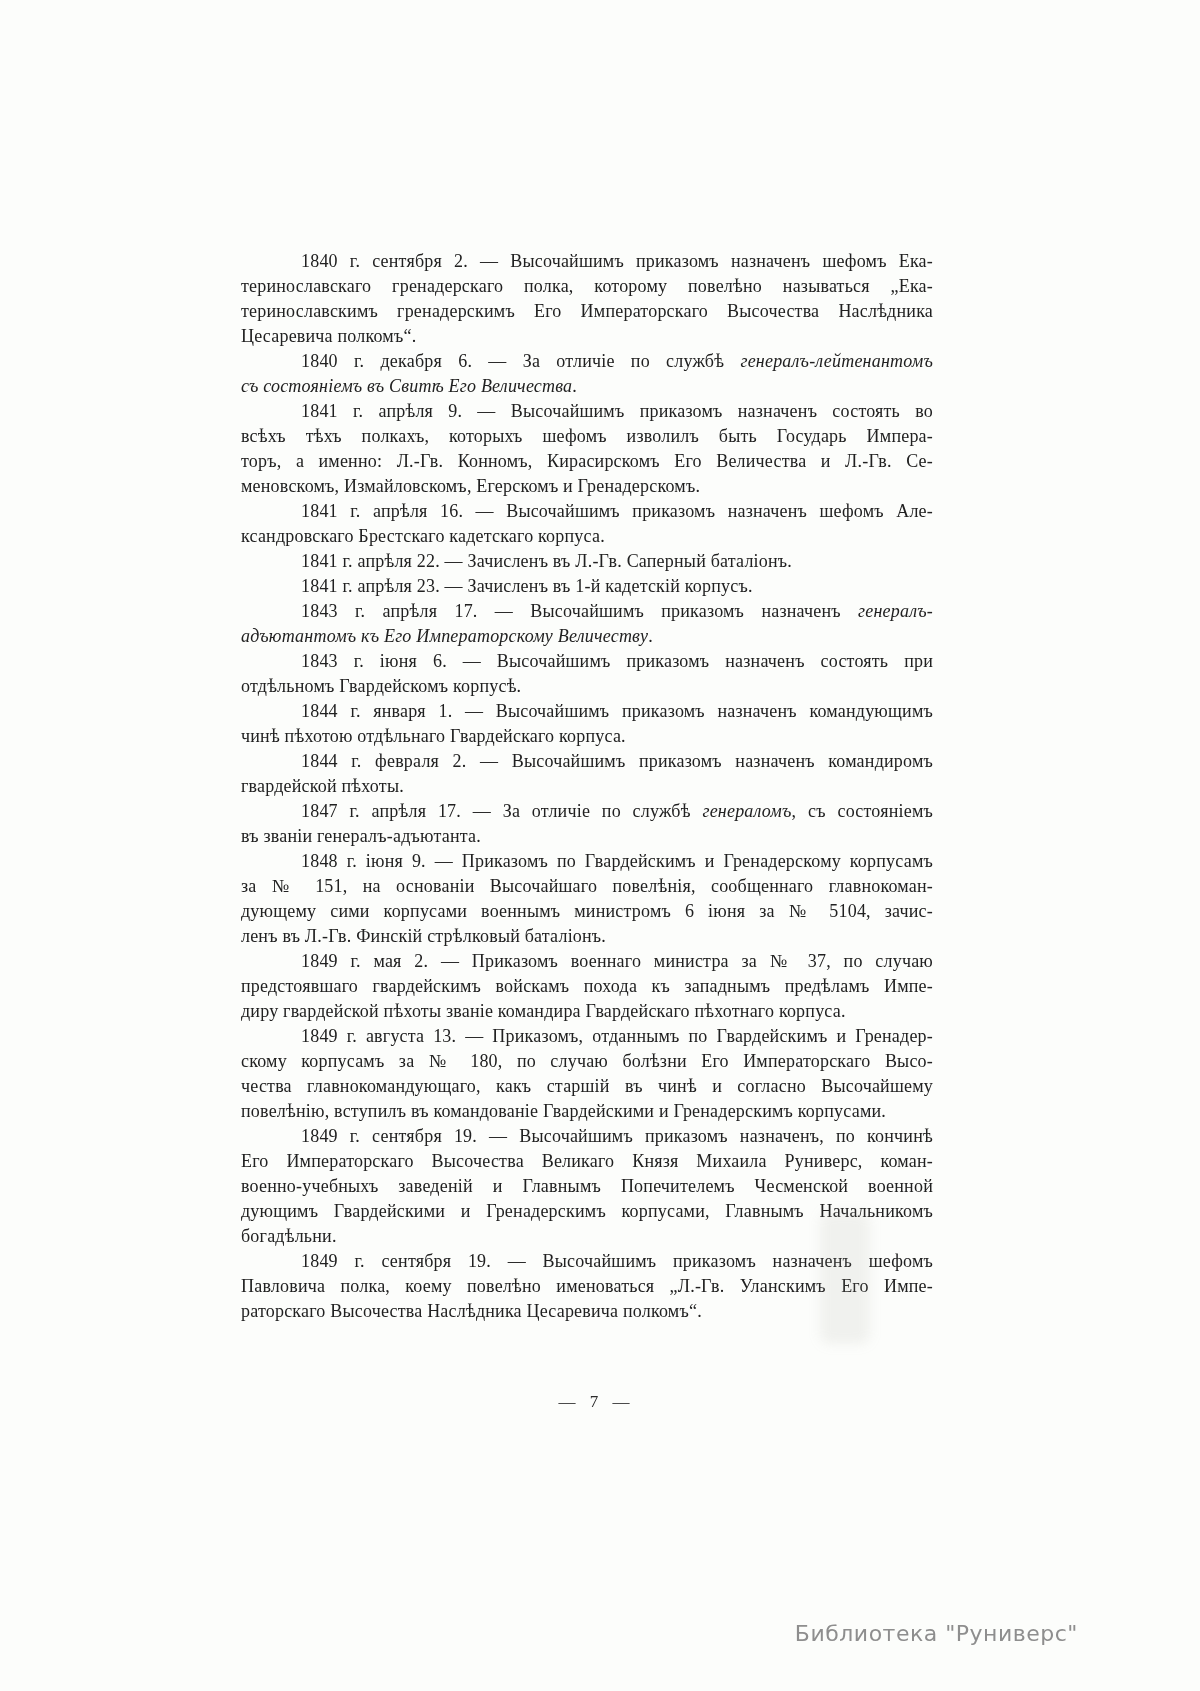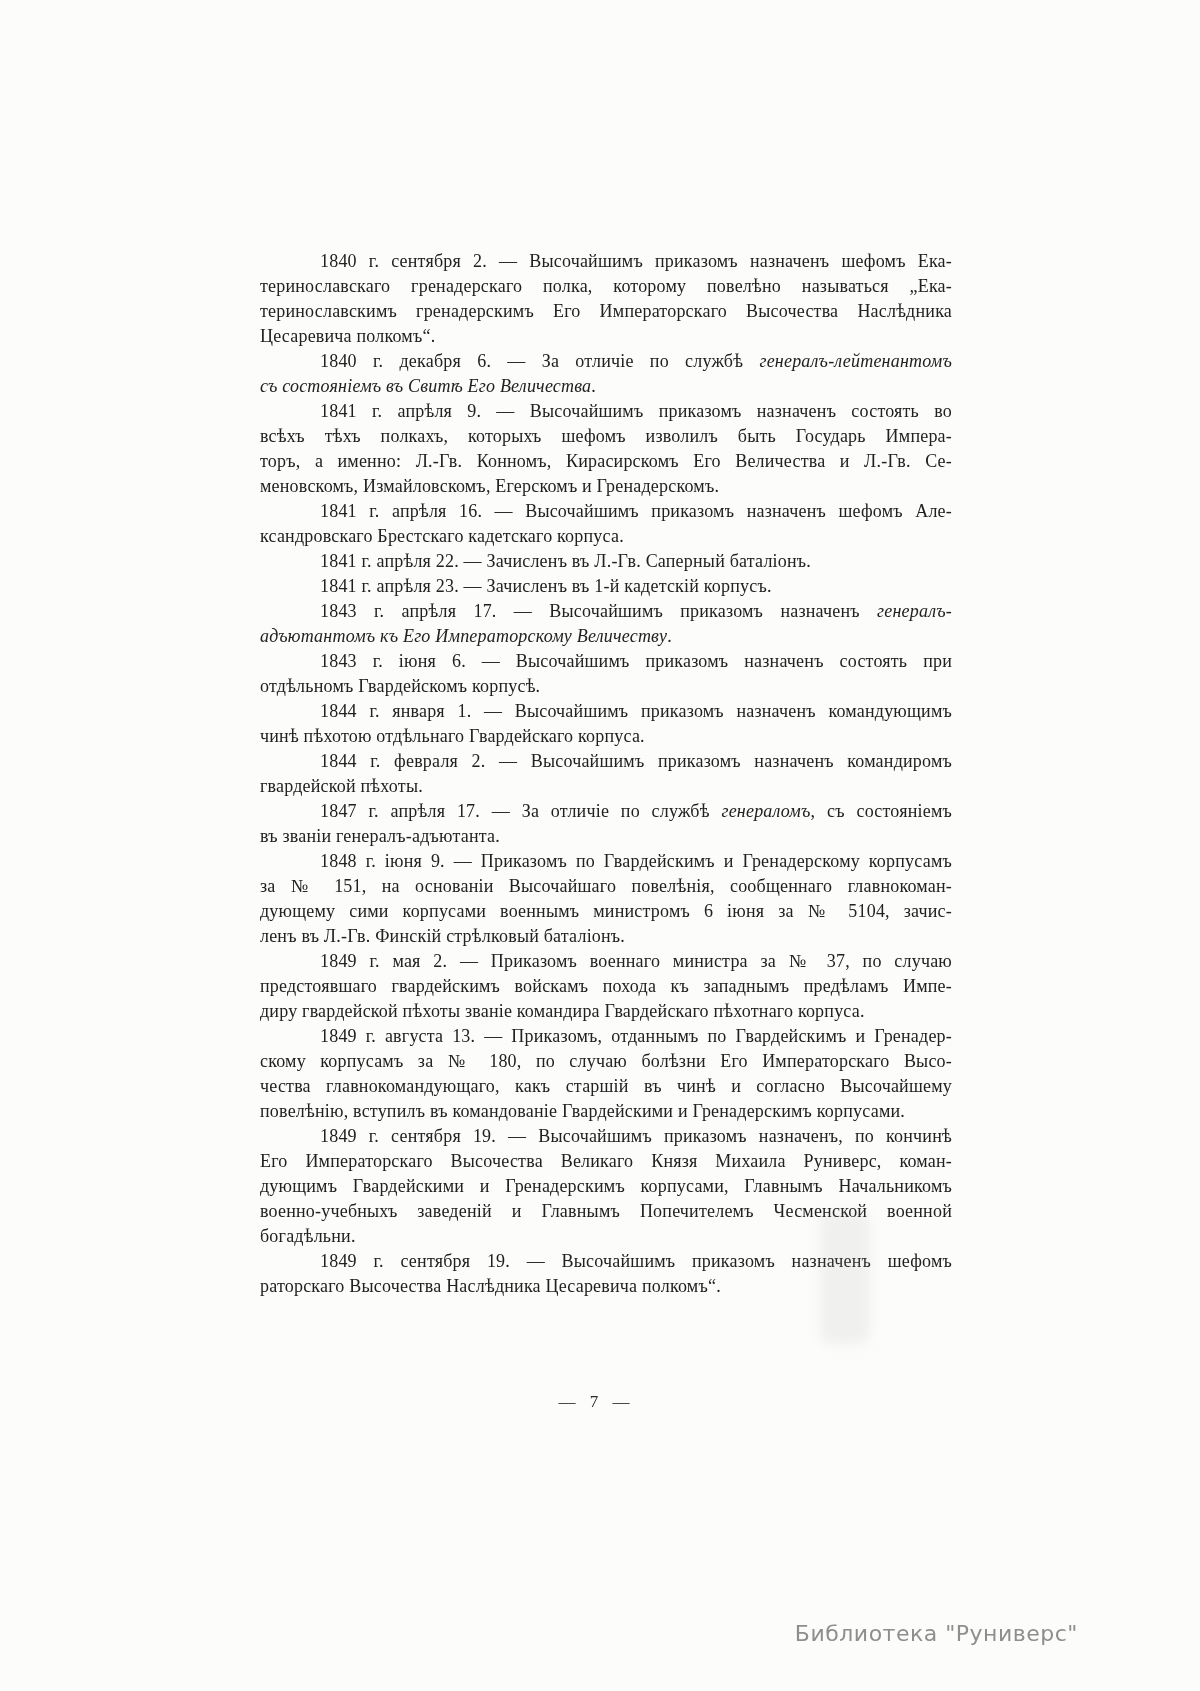--- a/index.html
+++ b/index.html
@@ -13,21 +13,21 @@
     background: #ffffff;
     overflow: hidden;
   }
   .page {
     position: absolute;
     inset: 0;
     background: #fcfdfb;
   }
   .text-block {
     position: absolute;
-    left: 260px;
+    left: 241px;
     top: 249px;
     width: 692px;
     font-family: "Liberation Serif", "DejaVu Serif", serif;
     font-size: 18px;
     line-height: 25px;
     color: #212121;
     letter-spacing: 0.2px;
   }
   .paragraph {
     margin: 0;
@@ -141,25 +141,26 @@
       </div>
       <div class="paragraph">
         <div class="line first"><span>1849 г. августа 13. — Приказомъ, отданнымъ по Гвардейскимъ и Гренадер-</span></div>
         <div class="line"><span>скому корпусамъ за № 180, по случаю болѣзни Его Императорскаго Высо-</span></div>
         <div class="line"><span>чества главнокомандующаго, какъ старшій въ чинѣ и согласно Высочайшему</span></div>
         <div class="line last"><span>повелѣнію, вступилъ въ командованіе Гвардейскими и Гренадерскимъ корпусами.</span></div>
       </div>
       <div class="paragraph">
         <div class="line first"><span>1849 г. сентября 19. — Высочайшимъ приказомъ назначенъ, по кончинѣ</span></div>
         <div class="line"><span>Его Императорскаго Высочества Великаго Князя Михаила Руниверс, коман-</span></div>
+        <div class="line"><span>военно-учебныхъ заведеній и Главнымъ Попечителемъ Чесменской военной</span></div>
         <div class="line"><span>дующимъ Гвардейскими и Гренадерскимъ корпусами, Главнымъ Начальникомъ</span></div>
-        <div class="line"><span>военно-учебныхъ заведеній и Главнымъ Попечителемъ Чесменской военной</span></div>
         <div class="line last"><span>богадѣльни.</span></div>
       </div>
       <div class="paragraph">
         <div class="line first"><span>1849 г. сентября 19. — Высочайшимъ приказомъ назначенъ шефомъ</span></div>
+        <div class="line"><span>Павловича полка, коему повелѣно именоваться „Л.-Гв. Уланскимъ Его Импе-</span></div>
         <div class="line last"><span>раторскаго Высочества Наслѣдника Цесаревича полкомъ“.</span></div>
       </div>
     </div>
   <div class="scan-artifact"></div>
   <div class="footer-number">— 7 —</div>
   <div class="watermark" style="color: rgb(142, 142, 142);">Библиотека "Руниверс"</div>
 </div>
 
 </body></html>

